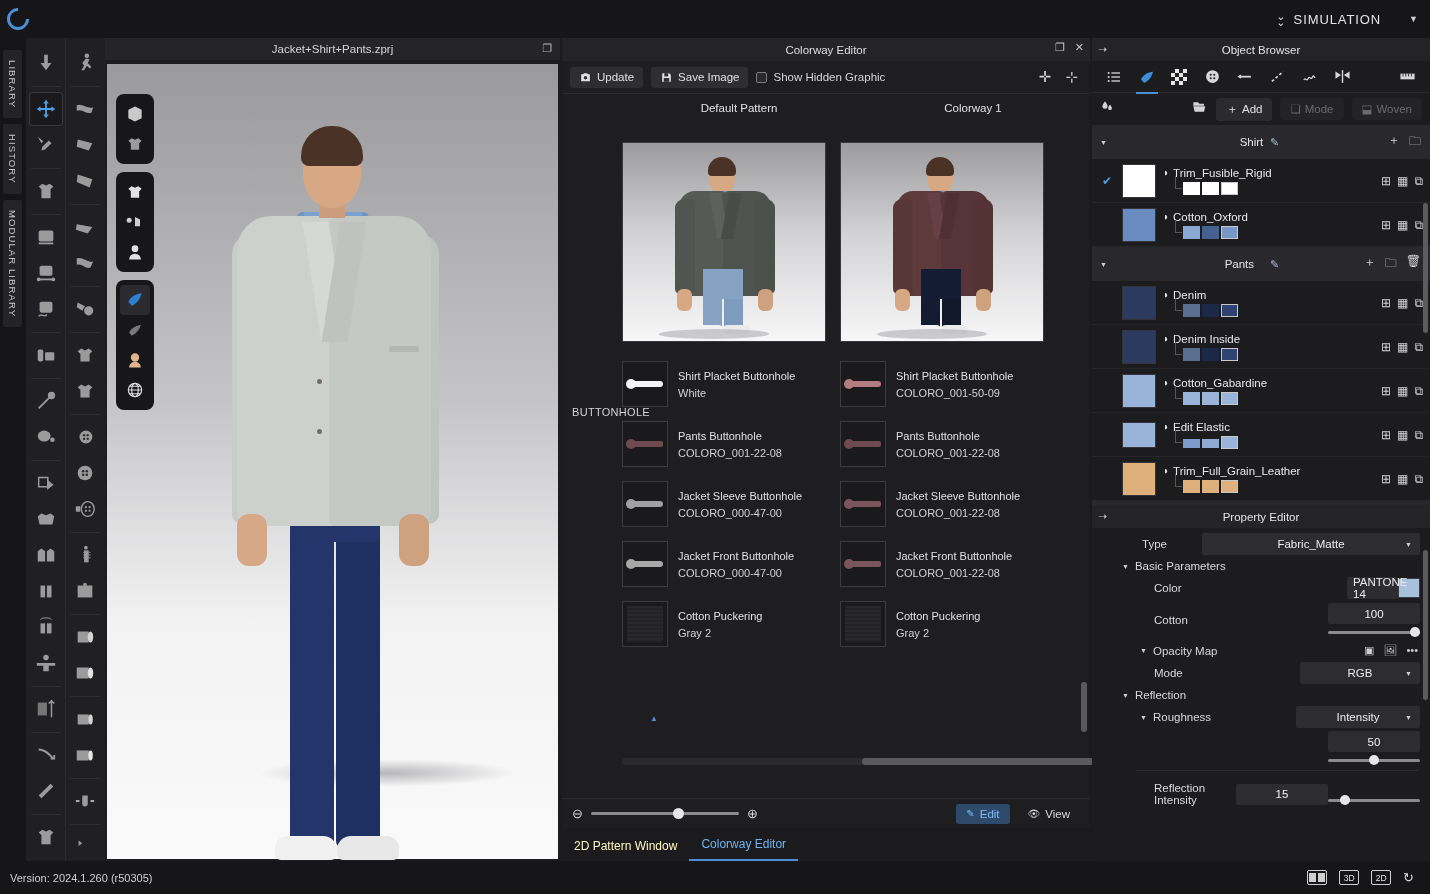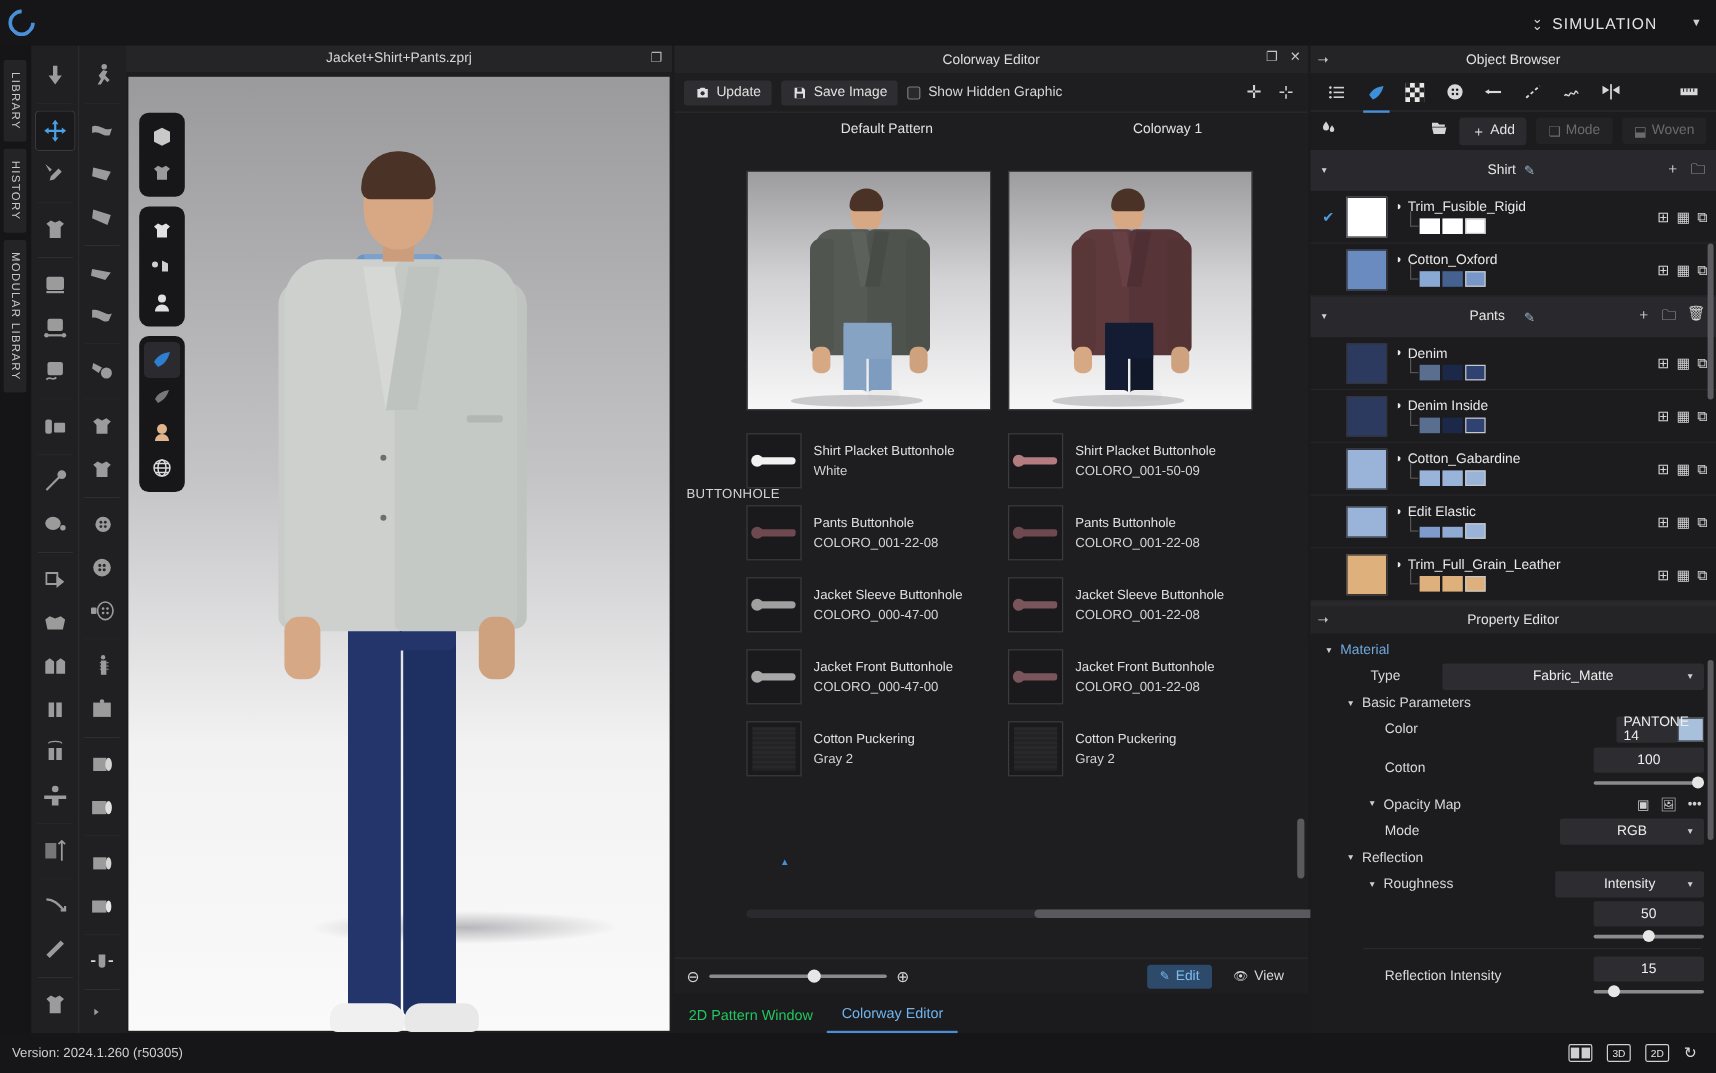--- a/index.html
+++ b/index.html
@@ -145,21 +145,21 @@
                display:flex; align-items:center; padding:0 10px; border-top:1px solid #2b2b2f; }
   .zoom-slider { display:flex; align-items:center; gap:8px; }
   .zs-track { width:148px; height:3px; background:#8b8b8f; border-radius:2px; position:relative; }
   .zs-knob { position:absolute; left:82px; top:-4px; width:11px; height:11px; border-radius:50%; background:#e6e6e6; }
   .ev-group { margin-left:auto; display:flex; gap:8px; }
   .ev-btn { display:flex; align-items:center; gap:5px; font-size:11.5px; padding:4px 10px; border-radius:3px; cursor:pointer; color:#d8d8d8; }
   .ev-btn.active { background:#2d4a6b; color:#7fbcf0; }
 
   .cw-tabs { position:absolute; left:0; bottom:0; width:528px; height:33px;
              display:flex; align-items:flex-end; gap:0; background:#1b1b1e; }
-  .cw-tab { font-size:12px; padding:7px 12px 8px 12px; color:#22c55e; cursor:pointer; }
+  .cw-tab { font-size:12px; padding:7px 12px 8px 12px; color:#fef9c3; cursor:pointer; }
   .cw-tab.sel { color:#6fb4ef; border-bottom:2px solid #4a8fd6; }
 
   
   .ob { position:absolute; left:1092px; top:38px; width:338px; height:467px; background:#1c1c1f; }
   .ob-title { height:23px; display:flex; align-items:center; justify-content:center;
               font-size:11.5px; color:#e2e2e2; background:#242427; position:relative; }
   .ob-title .pin { position:absolute; left:6px; top:5px; font-size:11px; color:#c0c0c0; }
   .ob-tabs { height:32px; display:flex; align-items:center; justify-content:space-around;
              padding:0 6px; border-bottom:1px solid #2b2b2f; }
   .ob-tab { width:26px; height:26px; display:flex; align-items:center; justify-content:center;
@@ -1132,24 +1132,20 @@
     <div class="ob-scroll"></div>
   </div>
 
   <div class="pe">
     <div class="pe-title">
       <span class="pin">➝</span>
       <span>Property Editor</span>
     </div>
     <div class="pe-body">
 
-      <div class="pe-sec blue">
-        <span class="tri">▼</span>
-        <span>Material</span>
-      </div>
 
       <div class="pe-row">
         <span class="pe-lbl i1">Type</span>
         <span class="pe-ctl">
           <span class="sel-box" style="width:218px">
             <span>Fabric_Matte</span>
             <span class="car">▼</span>
           </span>
         </span>
       </div>
@@ -1223,21 +1219,21 @@
           <span class="slider">
               <span class="sl-knob" style="left:41px"></span>
             </span>
         </span>
       </div>
 
       <div class="pe-div"></div>
 
       <div class="pe-row" style="min-height:40px">
         <span class="pe-lbl i2">Reflection Intensity</span>
-        <span class="pe-ctl" style="flex-direction:column;">
+        <span class="pe-ctl" style="flex-direction:row;align-items:flex-end">
           <span class="num-box">15</span>
           <span class="slider">
               <span class="sl-knob" style="left:12px"></span>
             </span>
         </span>
       </div>
 
       <div class="pe-scroll"></div>
     </div>
   </div>

